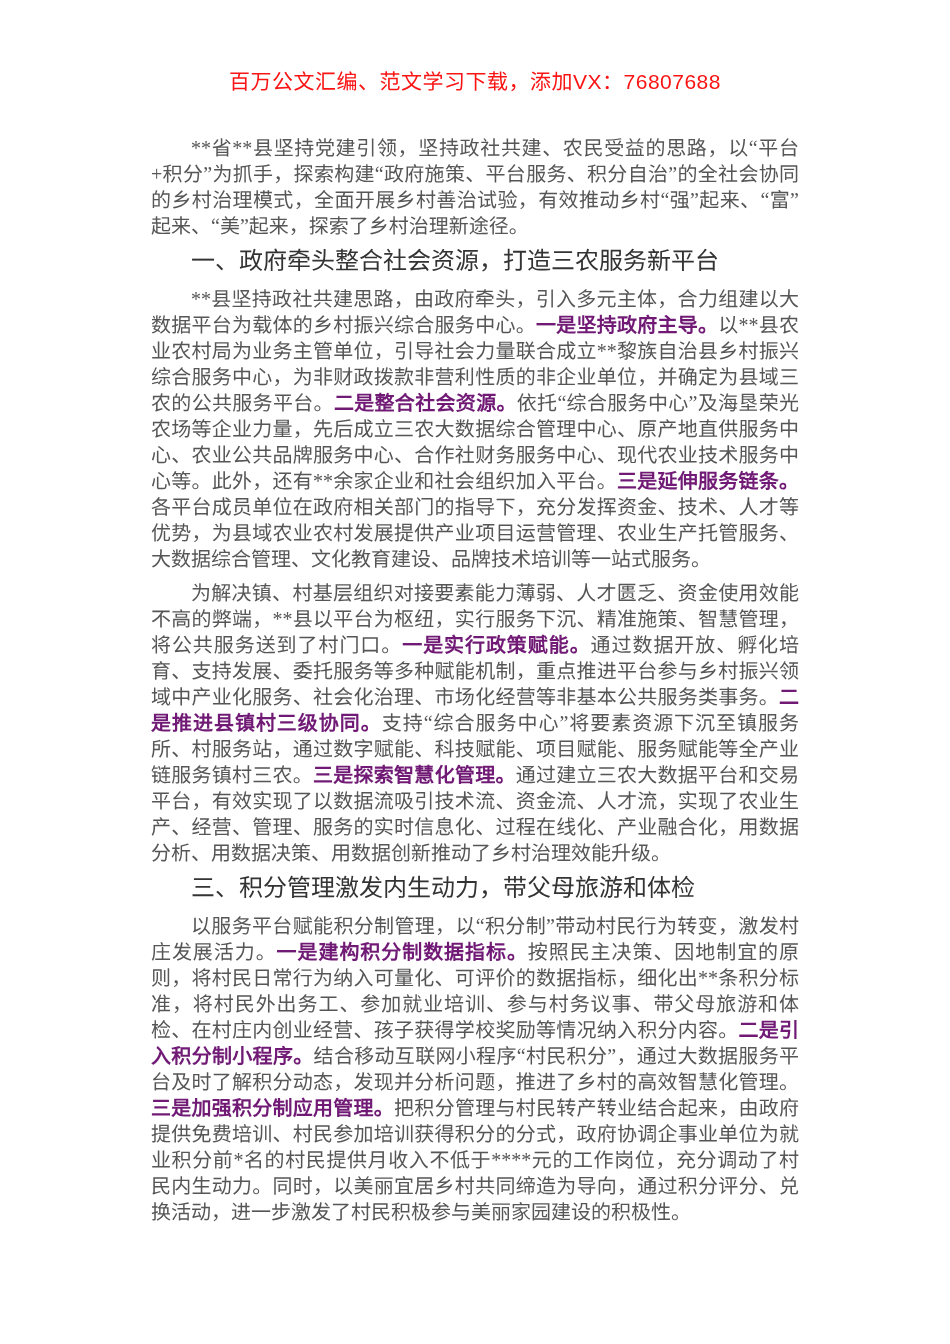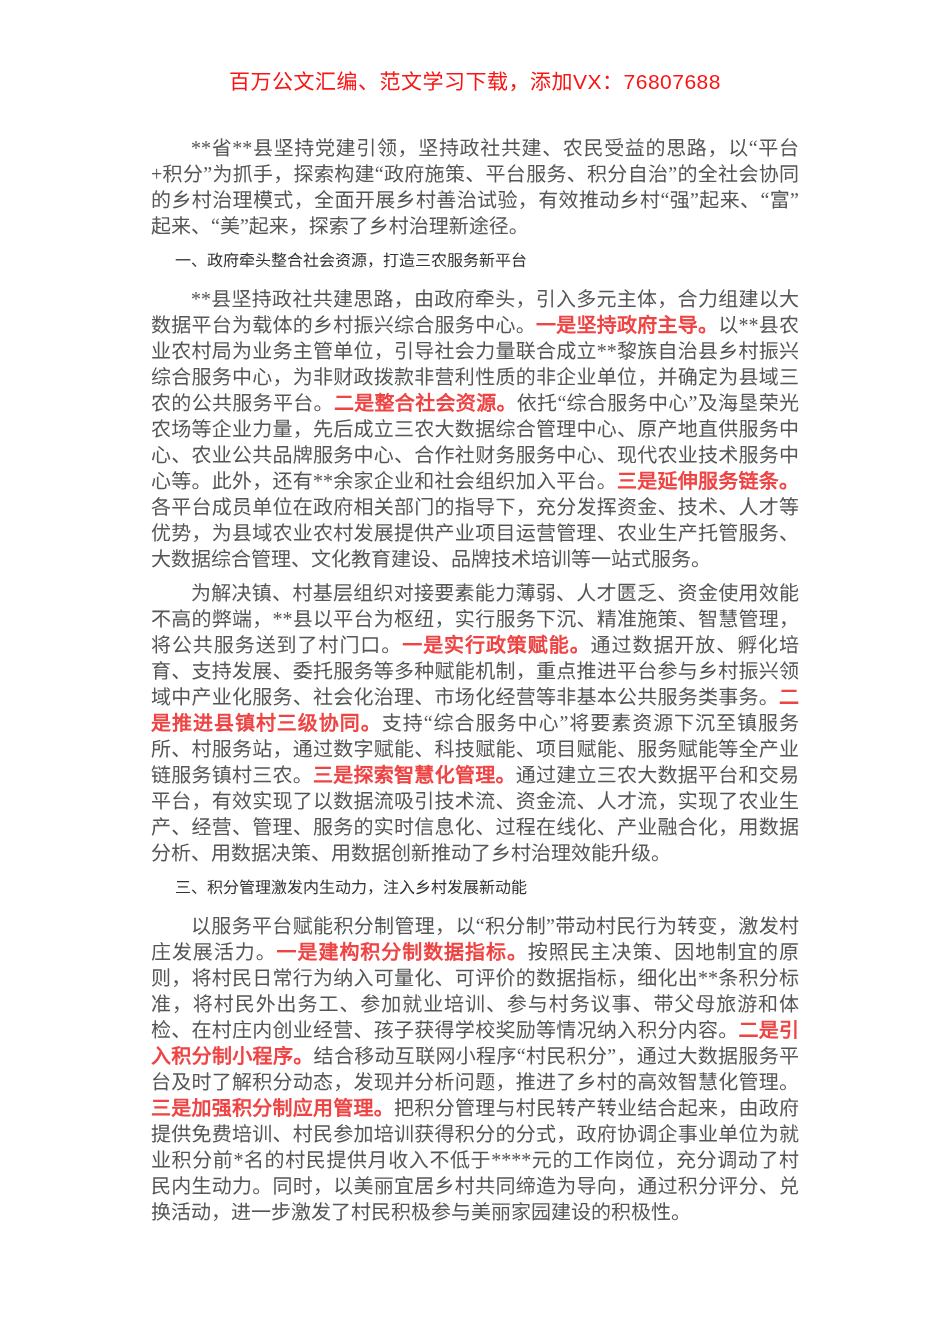--- a/index.html
+++ b/index.html
@@ -36,44 +36,44 @@
     margin: 8px;
     font-size: 20px;
     line-height: 26px;
     color: #565656;
     text-align: justify;
     text-indent: 2em;
     font-family: "Liberation Serif", serif;
   }
   .heading {
     margin: 9px 0 12px 0;
-    font-size: 16px;
+    font-size: 24px;
     line-height: 26px;
     color: #333333;
     font-weight: 700;
     text-indent: 2em;
     text-align: justify;
     font-family: "Liberation Sans", sans-serif;
   }
   .run {
     font-weight: 400;
   }
   .run.bold {
     font-weight: 700;
-    color: #ef4444;
+    color: #701a75;
     font-family: "Liberation Sans", sans-serif;
   }
 </style>
 </head>
 <body>
 
 <div class="page">
   <div class="ad-header">百万公文汇编、范文学习下载，添加VX：76807688</div>
 
   <div class="doc-body">
       <p class="para"><span class="run">**省**县坚持党建引领，坚持政社共建、农民受益的思路，以“平台+积分”为抓手，探索构建“政府施策、平台服务、积分自治”的全社会协同的乡村治理模式，全面开展乡村善治试验，有效推动乡村“强”起来、“富”起来、“美”起来，探索了乡村治理新途径。</span></p>
       <h3 class="heading"><span class="run">一、政府牵头整合社会资源，打造三农服务新平台</span></h3>
       <p class="para"><span class="run">**县坚持政社共建思路，由政府牵头，引入多元主体，合力组建以大数据平台为载体的乡村振兴综合服务中心。</span><span class="run bold">一是坚持政府主导。</span><span class="run">以**县农业农村局为业务主管单位，引导社会力量联合成立**黎族自治县乡村振兴综合服务中心，为非财政拨款非营利性质的非企业单位，并确定为县域三农的公共服务平台。</span><span class="run bold">二是整合社会资源。</span><span class="run">依托“综合服务中心”及海垦荣光农场等企业力量，先后成立三农大数据综合管理中心、原产地直供服务中心、农业公共品牌服务中心、合作社财务服务中心、现代农业技术服务中心等。此外，还有**余家企业和社会组织加入平台。</span><span class="run bold">三是延伸服务链条。</span><span class="run">各平台成员单位在政府相关部门的指导下，充分发挥资金、技术、人才等优势，为县域农业农村发展提供产业项目运营管理、农业生产托管服务、大数据综合管理、文化教育建设、品牌技术培训等一站式服务。</span></p>
       <p class="para"><span class="run">为解决镇、村基层组织对接要素能力薄弱、人才匮乏、资金使用效能不高的弊端，**县以平台为枢纽，实行服务下沉、精准施策、智慧管理，将公共服务送到了村门口。</span><span class="run bold">一是实行政策赋能。</span><span class="run">通过数据开放、孵化培育、支持发展、委托服务等多种赋能机制，重点推进平台参与乡村振兴领域中产业化服务、社会化治理、市场化经营等非基本公共服务类事务。</span><span class="run bold">二是推进县镇村三级协同。</span><span class="run">支持“综合服务中心”将要素资源下沉至镇服务所、村服务站，通过数字赋能、科技赋能、项目赋能、服务赋能等全产业链服务镇村三农。</span><span class="run bold">三是探索智慧化管理。</span><span class="run">通过建立三农大数据平台和交易平台，有效实现了以数据流吸引技术流、资金流、人才流，实现了农业生产、经营、管理、服务的实时信息化、过程在线化、产业融合化，用数据分析、用数据决策、用数据创新推动了乡村治理效能升级。</span></p>
-      <h3 class="heading"><span class="run">三、积分管理激发内生动力，注入乡村发展新动能</span></h3>
+      <h3 class="heading"><span class="run">三、积分管理激发内生动力，带父母旅游和体检</span></h3>
       <p class="para"><span class="run">以服务平台赋能积分制管理，以“积分制”带动村民行为转变，激发村庄发展活力。</span><span class="run bold">一是建构积分制数据指标。</span><span class="run">按照民主决策、因地制宜的原则，将村民日常行为纳入可量化、可评价的数据指标，细化出**条积分标准，将村民外出务工、参加就业培训、参与村务议事、带父母旅游和体检、在村庄内创业经营、孩子获得学校奖励等情况纳入积分内容。</span><span class="run bold">二是引入积分制小程序。</span><span class="run">结合移动互联网小程序“村民积分”，通过大数据服务平台及时了解积分动态，发现并分析问题，推进了乡村的高效智慧化管理。</span><span class="run bold">三是加强积分制应用管理。</span><span class="run">把积分管理与村民转产转业结合起来，由政府提供免费培训、村民参加培训获得积分的分式，政府协调企事业单位为就业积分前*名的村民提供月收入不低于****元的工作岗位，充分调动了村民内生动力。同时，以美丽宜居乡村共同缔造为导向，通过积分评分、兑换活动，进一步激发了村民积极参与美丽家园建设的积极性。</span></p>
     </div>
 </div>
 
 </body></html>

